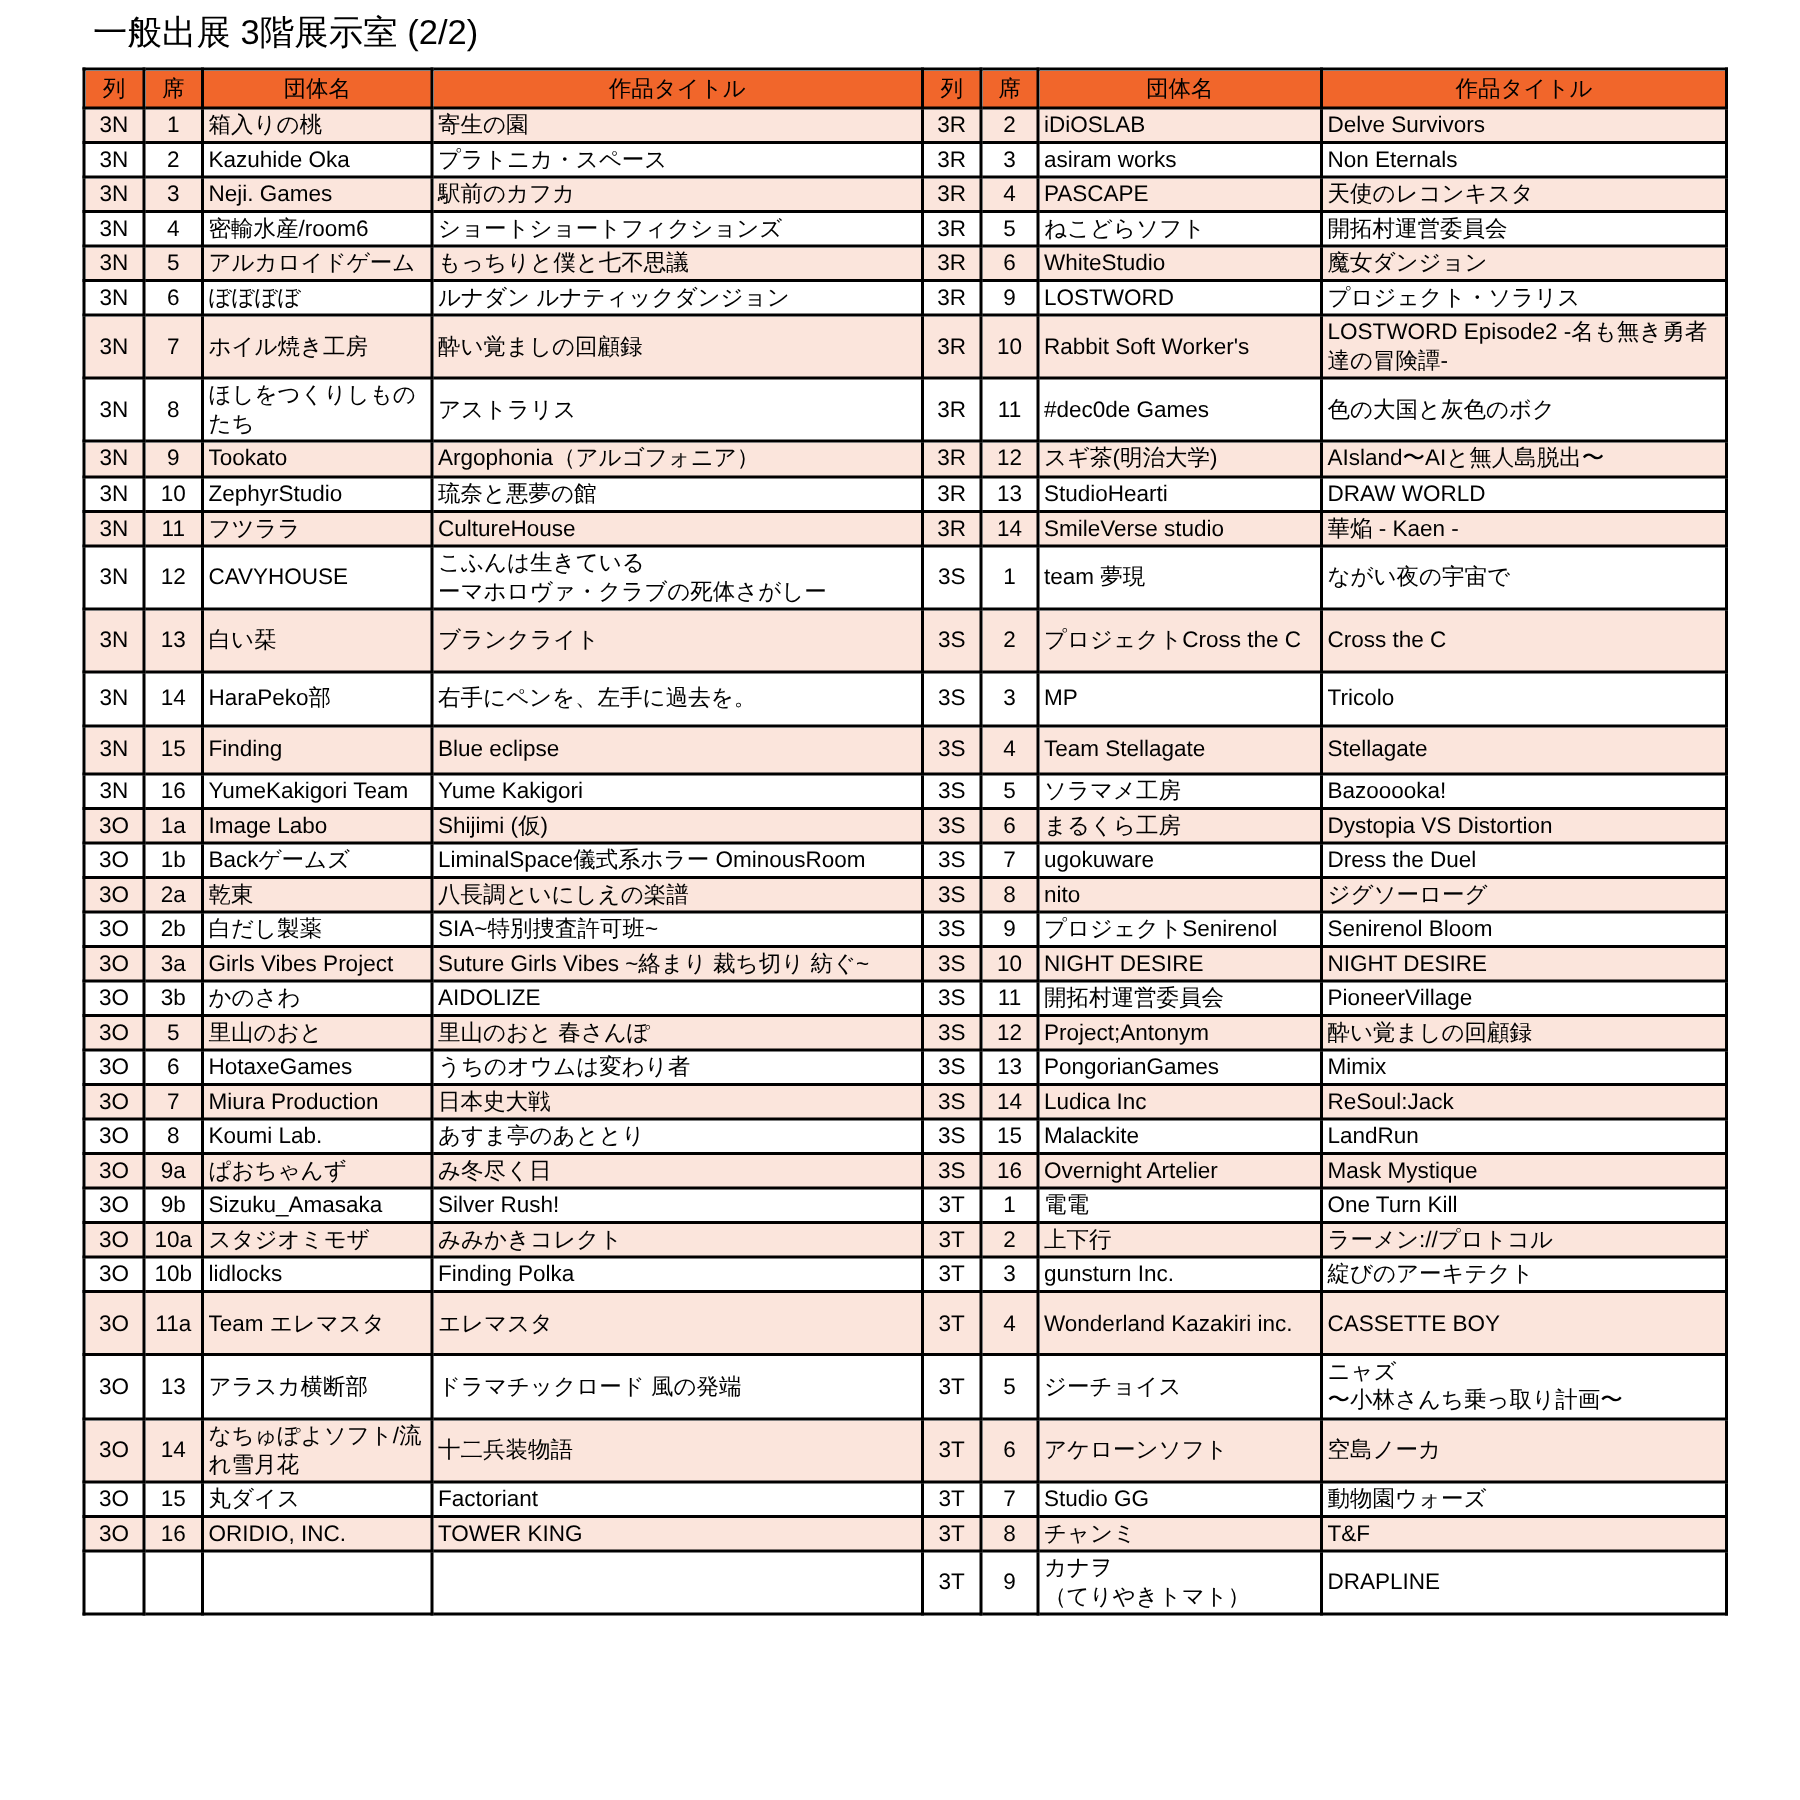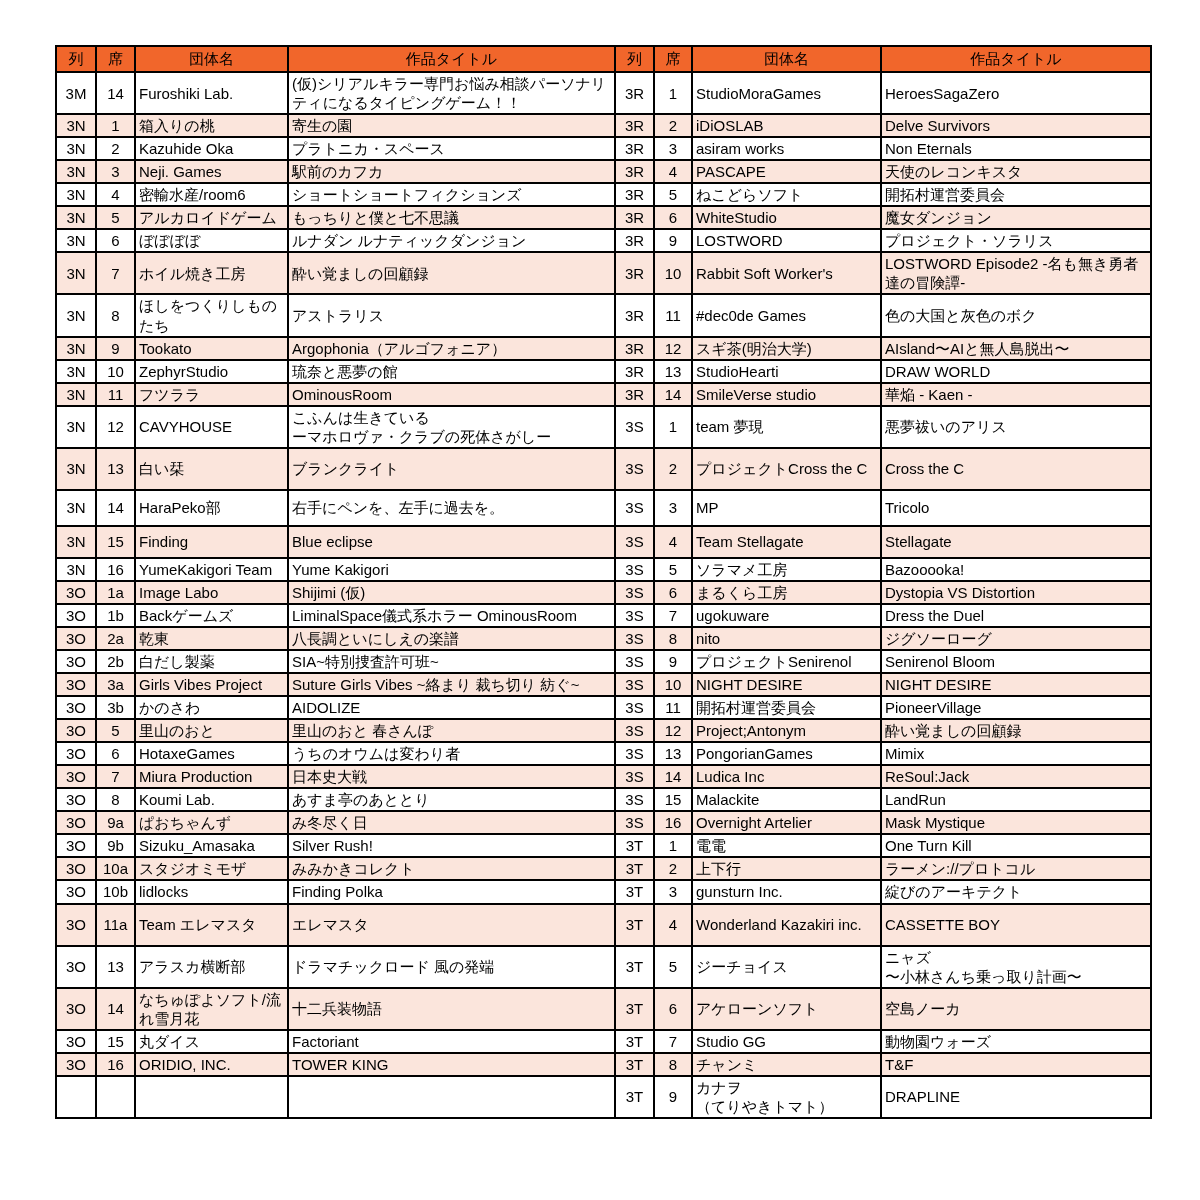--- a/index.html
+++ b/index.html
@@ -46,20 +46,21 @@
     white-space:pre-line;
     overflow:hidden;
   }
   table.grid td.c{text-align:center;padding:1px 0;}
   table.grid tr.alt td{background:var(--pink);}
 </style>
 </head>
 <body>
 
 <div class="page">
+  <div class="title">一般出展 3階展示室 (2/2)</div>
 
   <table class="grid">
     <colgroup>
       <col style="width:40px">
         <col style="width:39px">
         <col style="width:153px">
         <col style="width:327px">
       <col style="width:39px">
         <col style="width:38px">
         <col style="width:189px">
@@ -71,30 +72,20 @@
         <th>席</th>
         <th>団体名</th>
         <th>作品タイトル</th>
         <th>列</th>
         <th>席</th>
         <th>団体名</th>
         <th>作品タイトル</th>
       </tr>
     </thead>
     <tbody>
-        <tr style="height: 42px;">
-          <td class="c">3M</td>
-          <td class="c">14</td>
-          <td>Furoshiki Lab.</td>
-          <td>(仮)シリアルキラー専門お悩み相談パーソナリティになるタイピングゲーム！！</td>
-          <td class="c">3R</td>
-          <td class="c">1</td>
-          <td>StudioMoraGames</td>
-          <td>HeroesSagaZero</td>
-        </tr>
         <tr class="alt" style="height: 22px;">
           <td class="c">3N</td>
           <td class="c">1</td>
           <td>箱入りの桃</td>
           <td>寄生の園</td>
           <td class="c">3R</td>
           <td class="c">2</td>
           <td>iDiOSLAB</td>
           <td>Delve Survivors</td>
         </tr>
@@ -185,36 +176,36 @@
           <td>琉奈と悪夢の館</td>
           <td class="c">3R</td>
           <td class="c">13</td>
           <td>StudioHearti</td>
           <td>DRAW WORLD</td>
         </tr>
         <tr class="alt" style="height: 22px;">
           <td class="c">3N</td>
           <td class="c">11</td>
           <td>フツララ</td>
-          <td>OminousRoom</td>
+          <td>CultureHouse</td>
           <td class="c">3R</td>
           <td class="c">14</td>
           <td>SmileVerse studio</td>
           <td>華焔 - Kaen -</td>
         </tr>
         <tr style="height: 42px;">
           <td class="c">3N</td>
           <td class="c">12</td>
           <td>CAVYHOUSE</td>
           <td>こふんは生きている
 ーマホロヴァ・クラブの死体さがしー</td>
           <td class="c">3S</td>
           <td class="c">1</td>
           <td>team 夢現</td>
-          <td>悪夢祓いのアリス</td>
+          <td>ながい夜の宇宙で</td>
         </tr>
         <tr class="alt" style="height: 42px;">
           <td class="c">3N</td>
           <td class="c">13</td>
           <td>白い栞</td>
           <td>ブランクライト</td>
           <td class="c">3S</td>
           <td class="c">2</td>
           <td>プロジェクトCross the C</td>
           <td>Cross the C</td>

